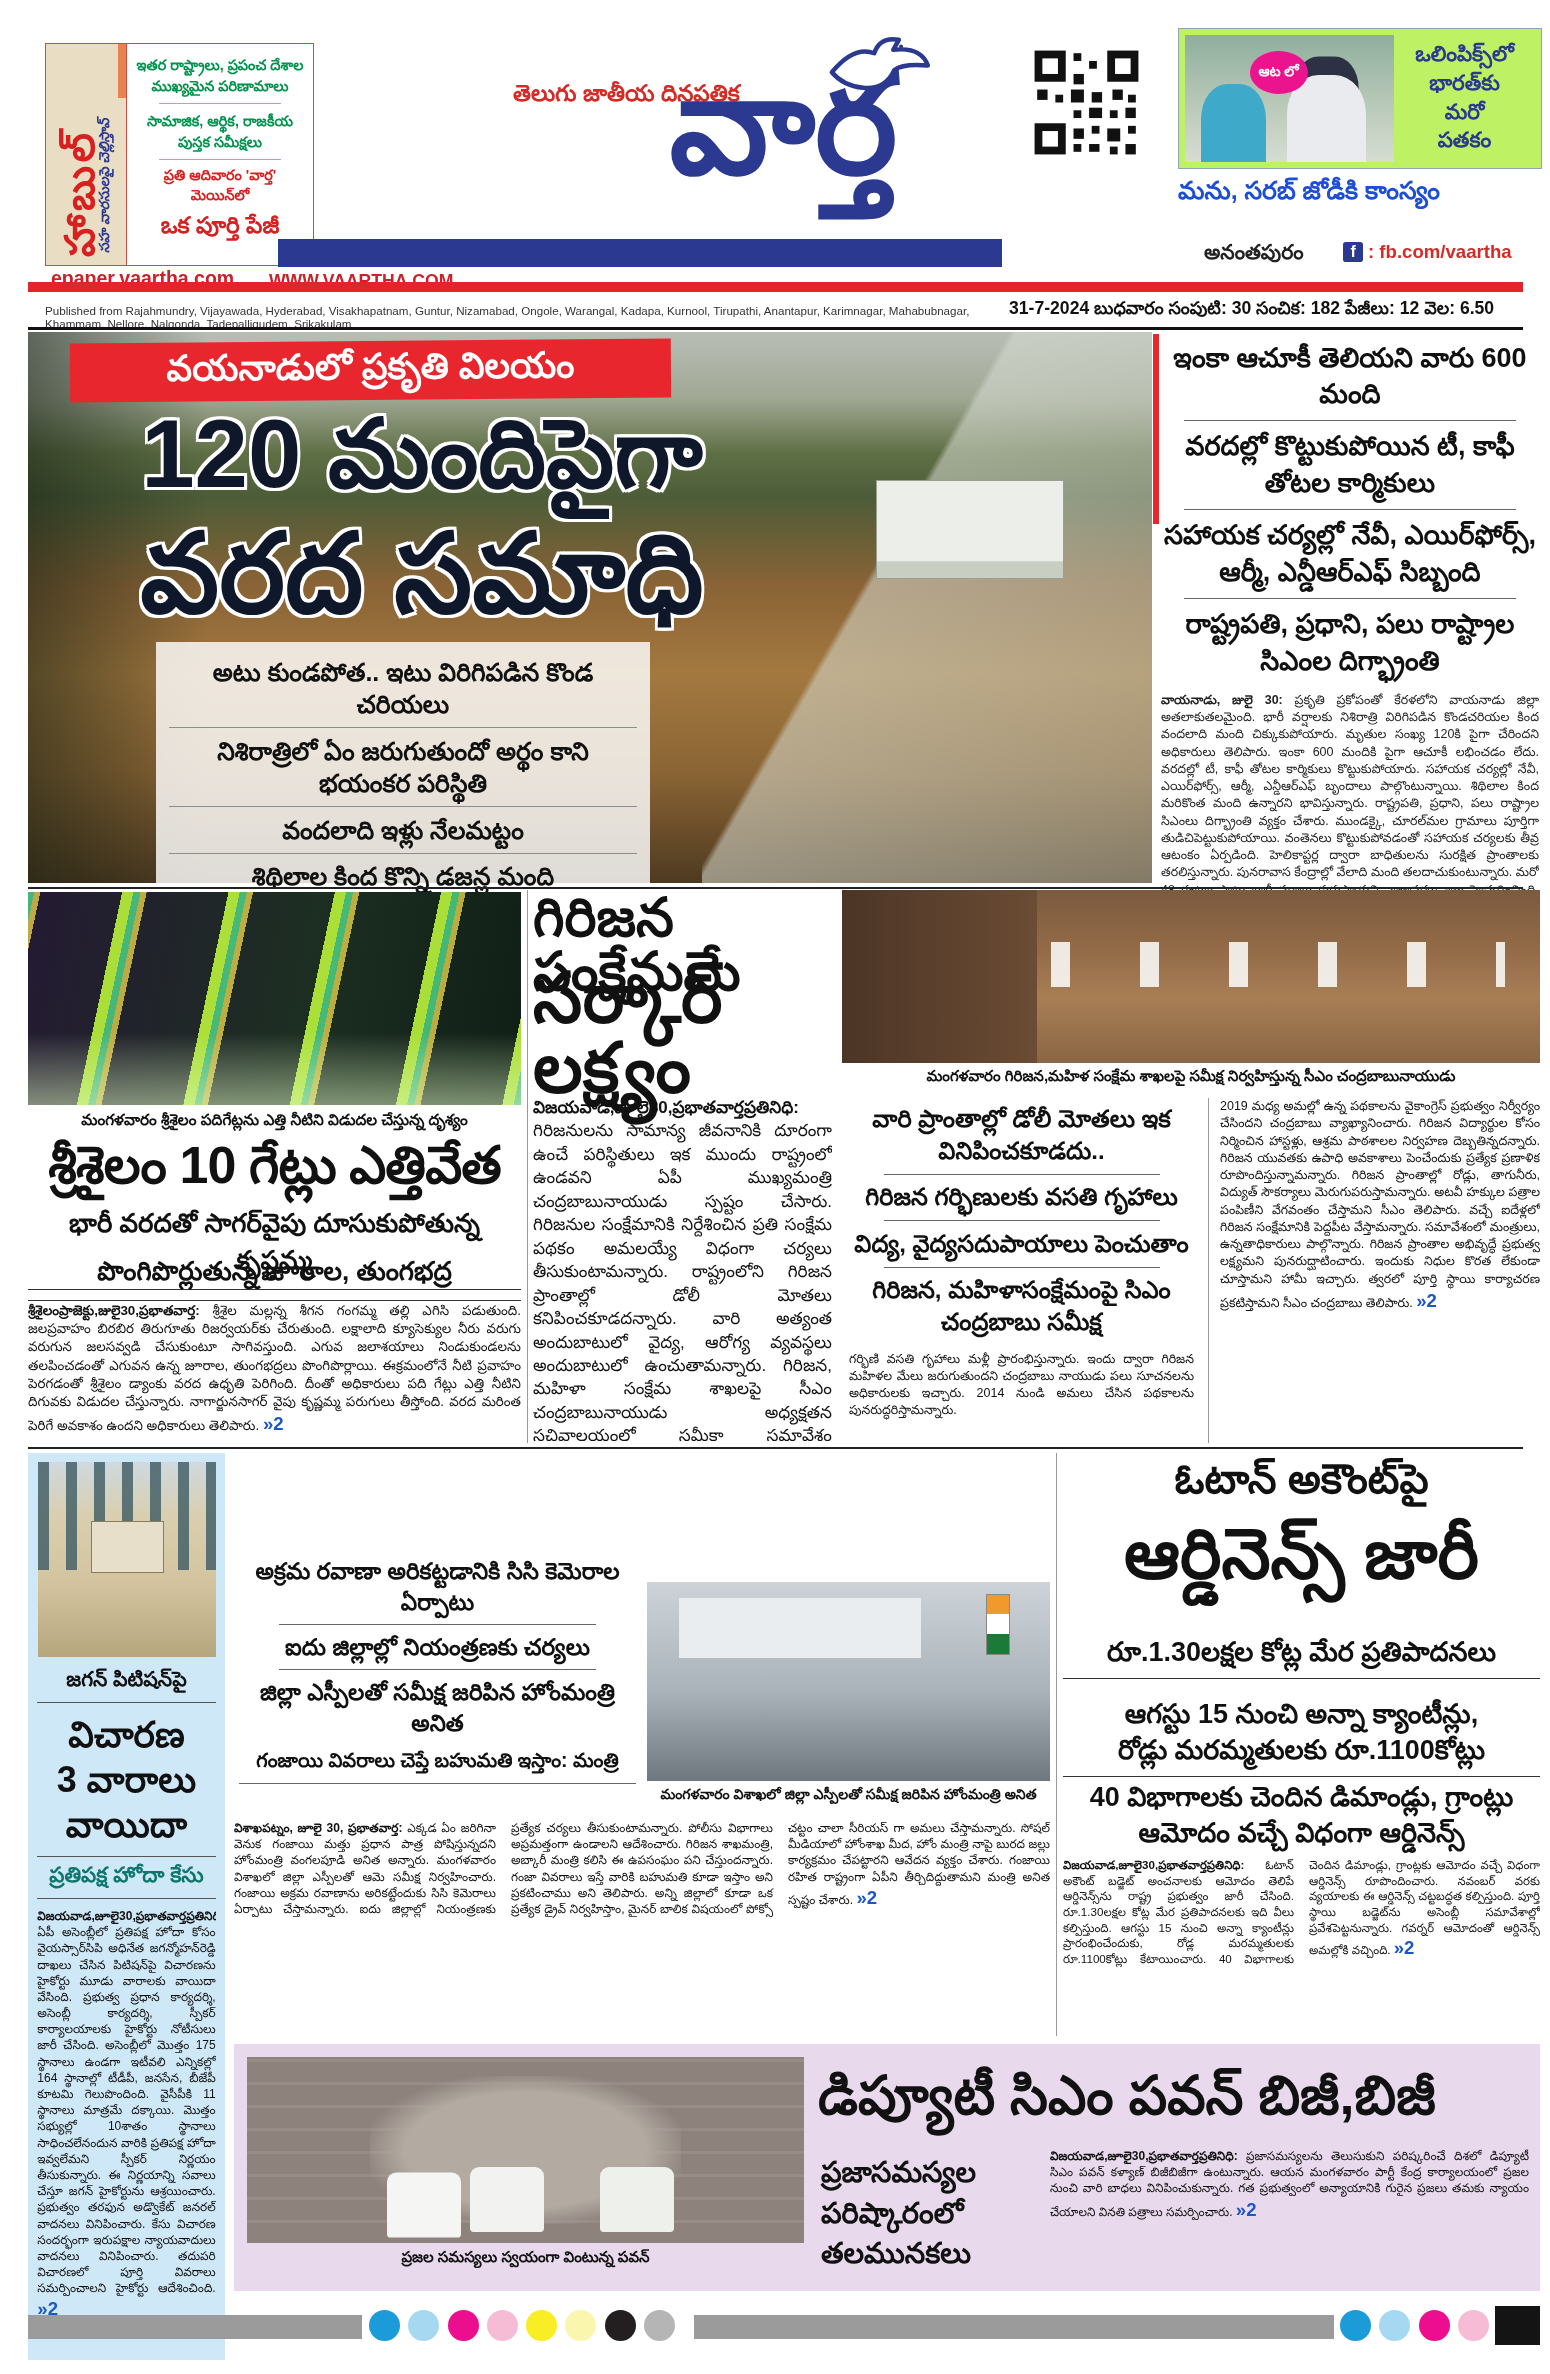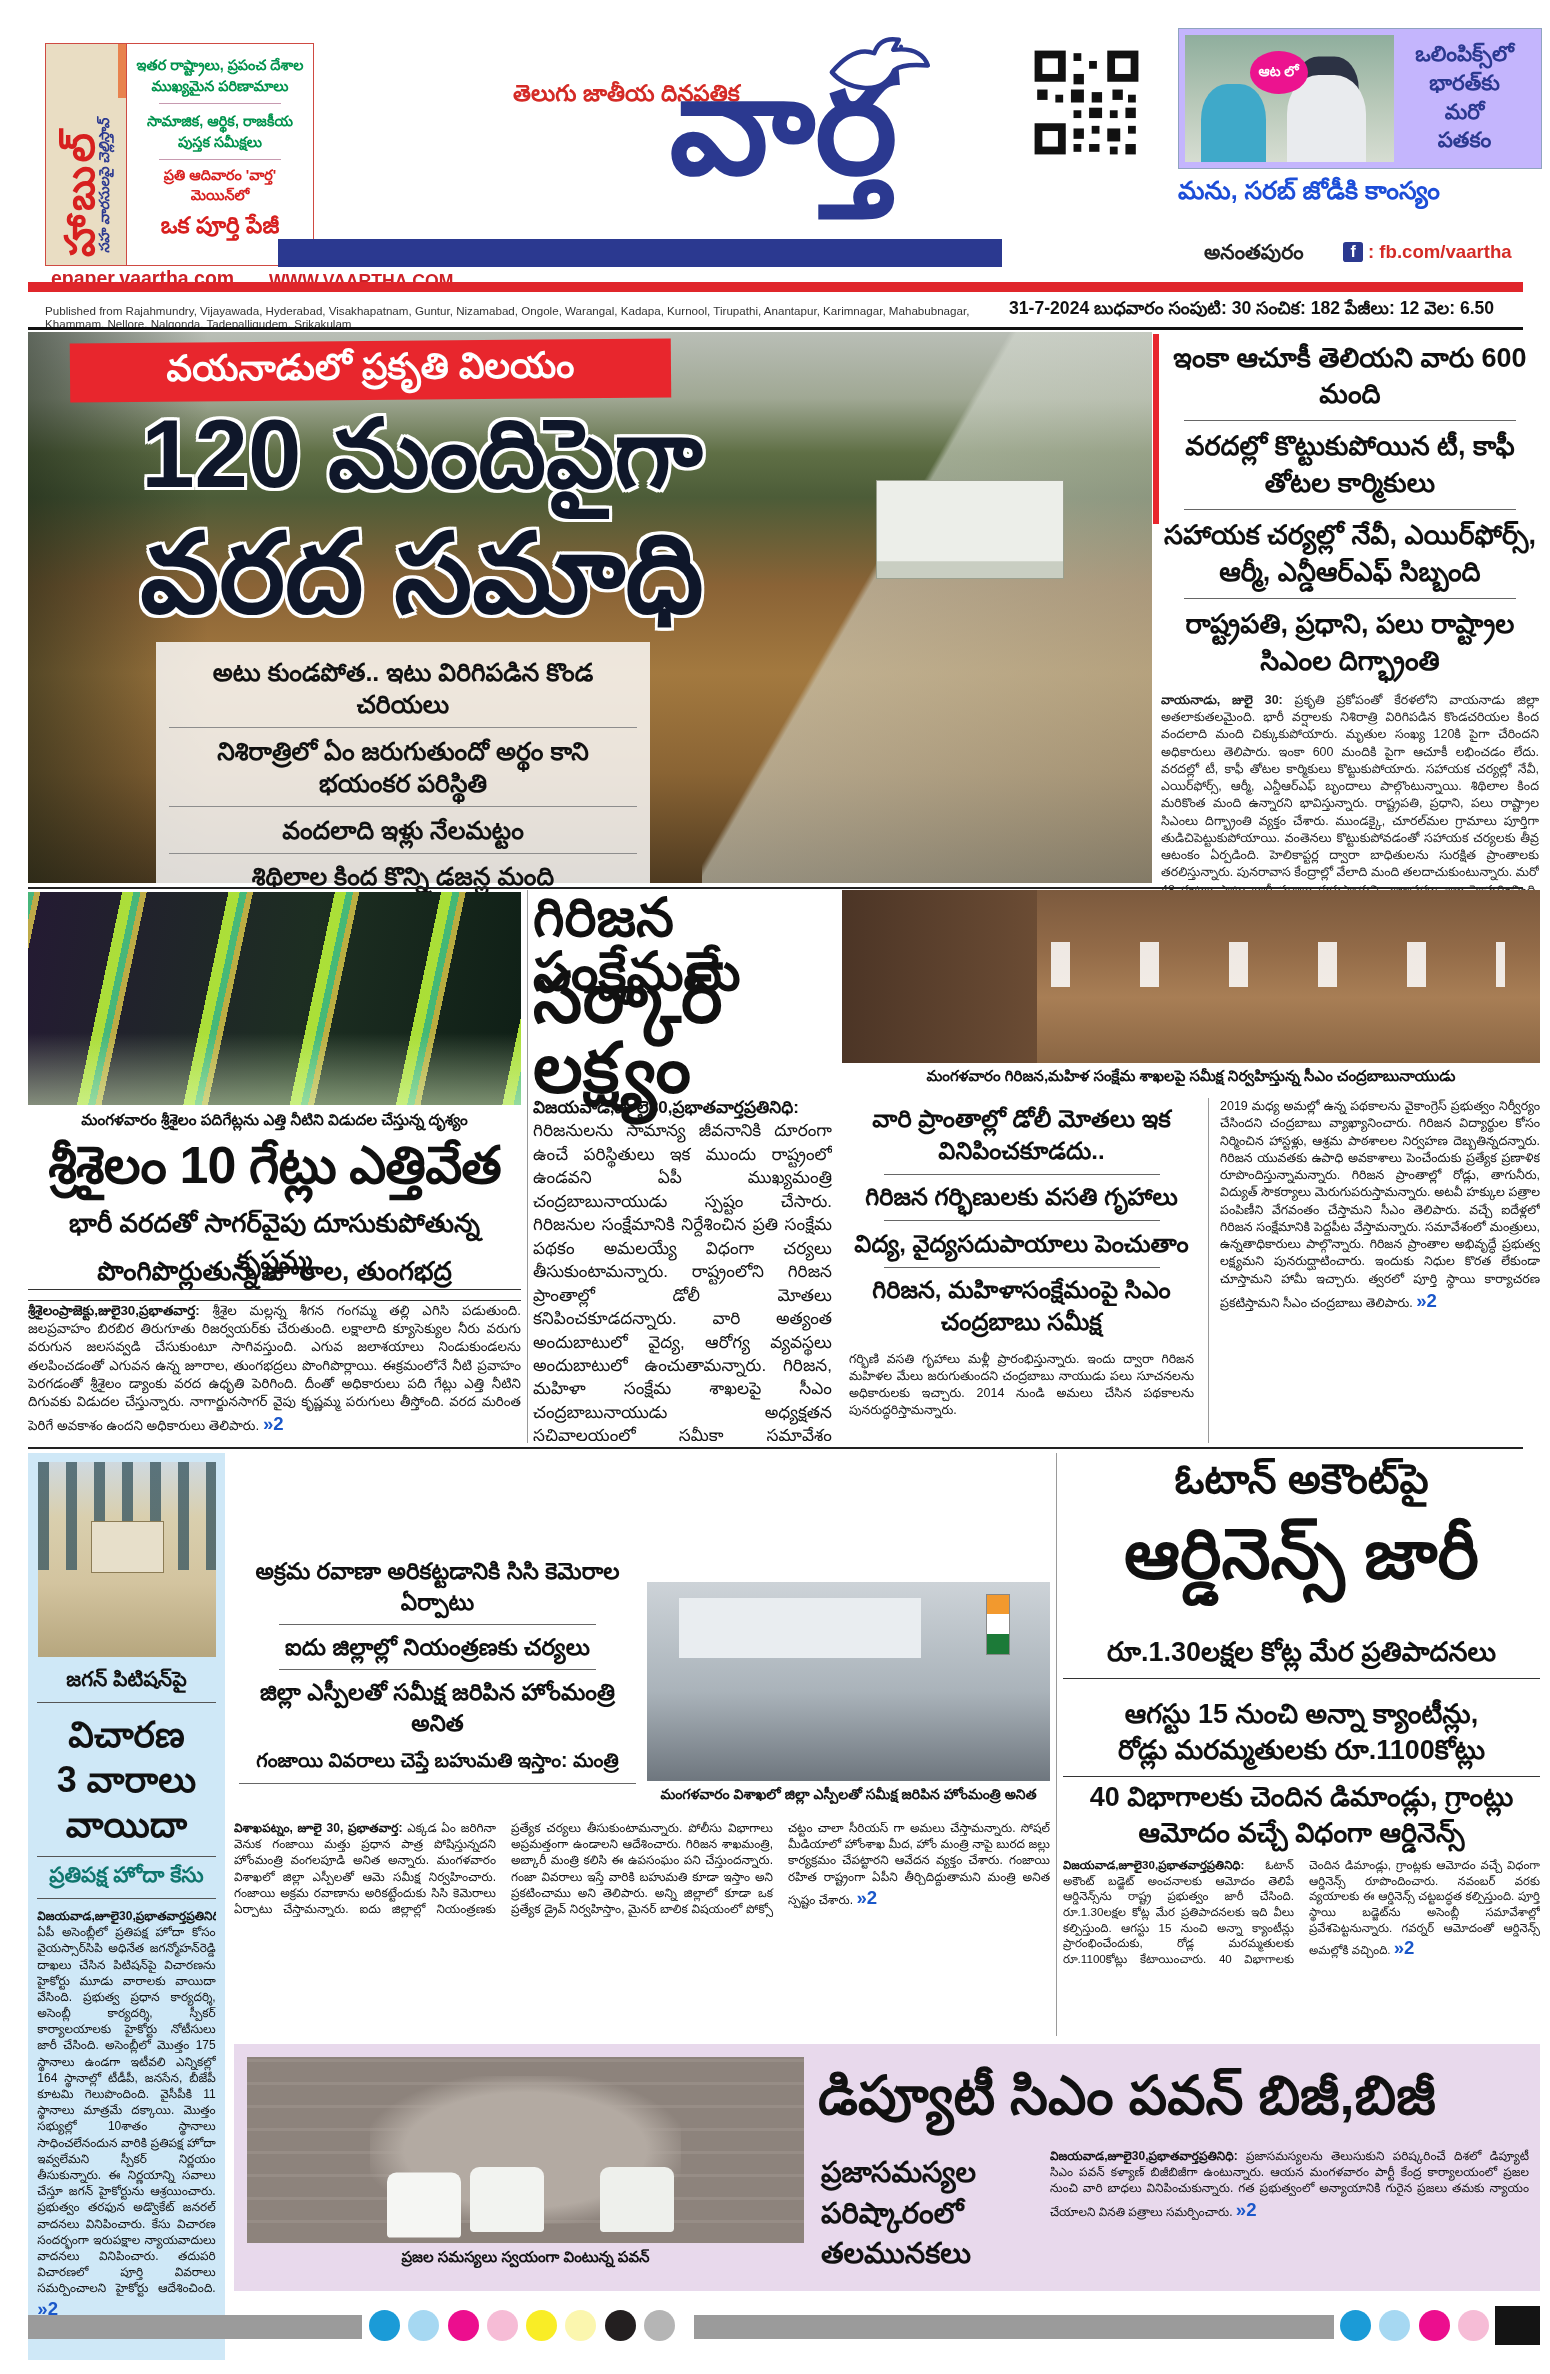--- a/index.html
+++ b/index.html
@@ -24,21 +24,21 @@
   .adr1{color:#d7201f;font-size:14.4px;font-weight:bold;margin-top:3.7px;}
   .adr2{color:#d7201f;font-size:23px;font-weight:900;margin-top:5.6px;}
   .url-epaper{left:51px;top:267px;color:#cc2127;font-size:19.5px;font-weight:900;}
   .url-www{left:269px;top:271px;color:#cc2127;font-size:17.6px;font-weight:900;}
   .m-tagline{left:513px;top:80px;width:288px;color:#d42b26;font-size:23px;font-weight:bold;}
   .m-title{left:547px;top:45px;width:473px;text-align:center;color:#2b3990;font-size:139px;font-weight:900;line-height:1.15;}
   .dove{left:816px;top:32px;width:121px;height:67px;}
   .m-bluebar{left:278px;top:239px;width:724px;height:28px;background:#2b3990;}
   .m-redrule{left:28px;top:282px;width:1495px;height:10.2px;background:#e0262b;}
   .qr{left:1032px;top:48px;width:109px;height:109px;}
-  .olybox{left:1178px;top:28px;width:364px;height:141px;background:#c4b5fd;border:0.9px solid #8fa3bf;display:flex;padding:5.6px;box-sizing:border-box;}
+  .olybox{left:1178px;top:28px;width:364px;height:141px;background:#bef264;border:0.9px solid #8fa3bf;display:flex;padding:5.6px;box-sizing:border-box;}
   .olyphoto{width:209px;height:100%;background:linear-gradient(180deg,#8fae9d 0%,#b9c9b9 55%,#d6ddd2 100%);position:relative;overflow:hidden;}
   .olyphoto::before{content:"";position:absolute;left:16.7px;bottom:-9.3px;width:65px;height:88px;background:#3fa9c9;border-radius:40% 40% 7.4px 7.4px;}
   .olyphoto::after{content:"";position:absolute;right:28px;bottom:-9.3px;width:79px;height:97px;background:#e9ebee;border-radius:40% 40% 7.4px 7.4px;box-shadow:0 -26px 0 -7.4px #2c3244;}
   .olybadge{position:absolute;left:65px;top:16.7px;width:58px;height:43px;background:#ec138f;border-radius:50%;
             color:#fff;font-size:14px;font-weight:900;display:flex;align-items:center;justify-content:center;z-index:2;}
   .olytext{flex:1;color:#2b3990;font-size:21.3px;font-weight:900;text-align:center;line-height:1.35;padding-top:5.6px;}
   .olycaption{left:1178px;top:176px;width:364px;text-align:left;color:#1d4ed8;font-size:25px;font-weight:700;}
   .edition{left:1204px;top:241px;font-size:20.4px;font-weight:bold;color:#222;}
   .fbline{left:1343px;top:241px;color:#d42b26;font-size:18.6px;font-weight:900;display:flex;align-items:center;gap:4.6px;}
   .fbicon{display:inline-block;width:20.4px;height:20.4px;background:#2b3990;color:#fff;font-size:16px;font-weight:900;

